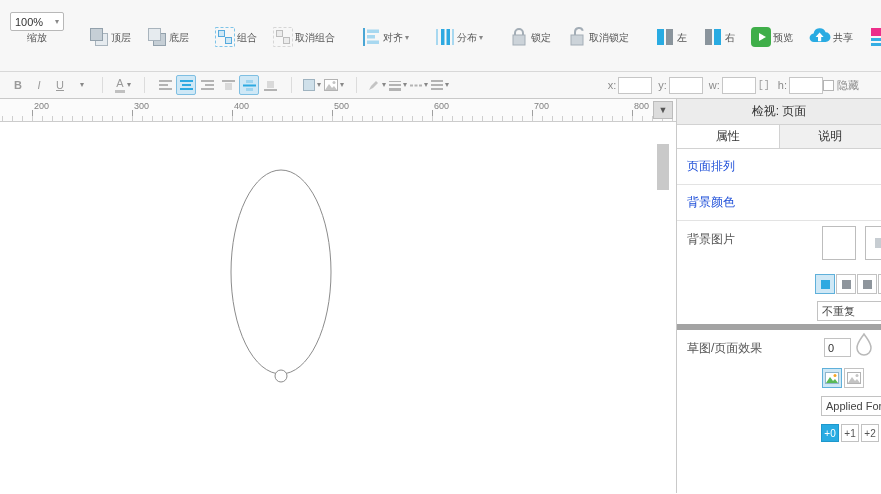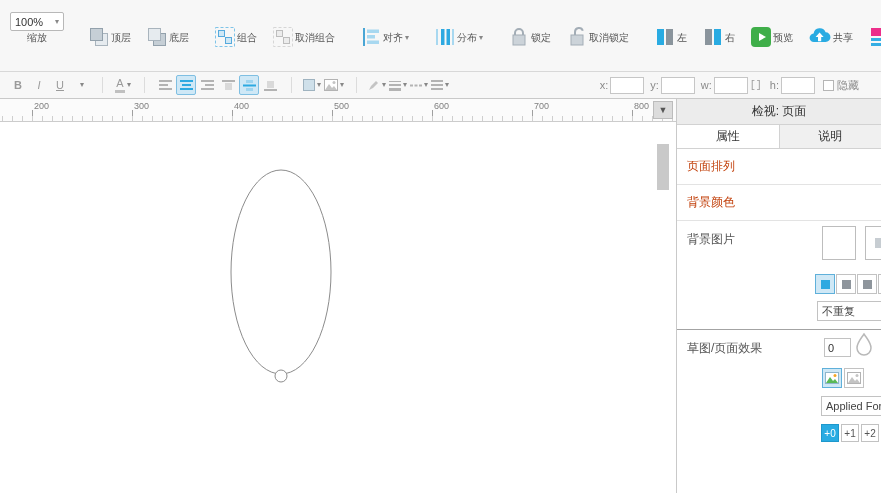--- a/index.html
+++ b/index.html
@@ -25,21 +25,21 @@
   .fbtn.active{background:#cfe8f6;border-color:#7fbfe2}
   .fbtn .caret{margin-left:2px}
   .fbtn.b{font-weight:bold}.fbtn.i{font-style:italic}.fbtn.u{text-decoration:underline}
   .fontA{display:flex;flex-direction:column;align-items:center;line-height:1}
   .fontA .bar{width:10px;height:3px;background:#c0c0c0;margin-top:1px}
   .fsep{width:1px;height:16px;background:#dcdcdc;margin:0 10px}
   .fgeo{display:flex;align-items:center;margin-left:auto}
   .flabel{font-size:11px;color:#8a8a8a;margin:0 2px 0 6px}
   .finput{width:34px;height:17px;border:1px solid #c6c6c6;background:#fff;font-size:11px;padding:0 2px;color:#444}
   .fconstrain{font-family:"Liberation Mono","DejaVu Sans Mono",monospace;color:#9a9a9a;font-size:10px;margin:0 2px}
-  .fhide{display:flex;align-items:center;margin:0 14px 0 8px;font-size:11px;color:#8a8a8a}
+  .fhide{display:flex;align-items:center;margin:0 14px 0 0;font-size:11px;color:#8a8a8a}
   .fcheck{width:11px;height:11px;border:1px solid #b5b5b5;background:#fff;margin-right:3px}
 
   
   .workspace{display:flex;height:394px}
   .canvas-col{width:677px;border-right:1px solid #c9c9c9;display:flex;flex-direction:column;position:relative;background:#fff}
   .ruler{height:23px;background:#fbfbfb;border-bottom:1px solid #ccc;position:relative;
     background-image:
       repeating-linear-gradient(to right,#cfcfcf 0 1px,transparent 1px 10px),
       repeating-linear-gradient(to right,#9f9f9f 0 1px,transparent 1px 100px);
     background-size:100% 5px,100% 11px;
@@ -53,22 +53,22 @@
   .vthumb{position:absolute;top:22px;left:0;width:12px;height:46px;background:#c9c9c9}
 
   
   .inspector{flex:1;display:flex;flex-direction:column;background:#fff;min-width:0}
   .insp-header{height:26px;background:#ececec;border-bottom:1px solid #d2d2d2;display:flex;align-items:center;justify-content:center;font-size:12px;color:#333}
   .insp-tabs{height:24px;display:flex;border-bottom:1px solid #d2d2d2}
   .tab{flex:1;display:flex;align-items:center;justify-content:center;font-size:12px;color:#333;background:#fff;cursor:default}
   .tab.inactive{background:#f0f0f0;border-left:1px solid #d2d2d2}
   .insp-body{flex:1;position:relative;overflow:hidden;background:#fff}
   .pagename{padding:11px 10px;font-size:15px;color:#222;border-bottom:1px solid #e3e3e3}
-  .irow{height:36px;display:flex;align-items:center;padding:0 10px;font-size:12px;color:#c2410c;border-bottom:1px solid #e3e3e3}
-  .isection{position:relative;border-bottom:1px solid #a3a3a3;overflow:hidden}
+  .irow{height:36px;display:flex;align-items:center;padding:0 10px;font-size:12px;color:#1d4ed8;border-bottom:1px solid #e3e3e3}
+  .isection{position:relative;border-bottom:6px solid #a3a3a3;overflow:hidden}
   .isection .slabel{position:absolute;left:10px;top:10px;font-size:12px;color:#555}
   .sec-bgimg{height:109px}
   .sec-sketch{height:123px;border-bottom:none}
   .swatch{position:absolute;left:145px;top:5px;width:34px;height:34px;background:#fff;border:1px solid #bdbdbd}
   .import-btn{position:absolute;left:188px;top:5px;width:30px;height:34px;background:#fff;border:1px solid #bdbdbd;display:flex;align-items:center;justify-content:center}
   .import-btn .sq{width:10px;height:10px;background:#c7cdd2}
   .tgl{position:absolute;top:53px;width:20px;height:20px;border:1px solid #c2c2c2;background:#fff;display:flex;align-items:center;justify-content:center;cursor:default}
   .tgl.active{background:#cfe8f6;border-color:#5fb0da}
   .tgl .sq{width:9px;height:9px;background:#8e959c}
   .tgl.active .sq{background:#2da9e1}

